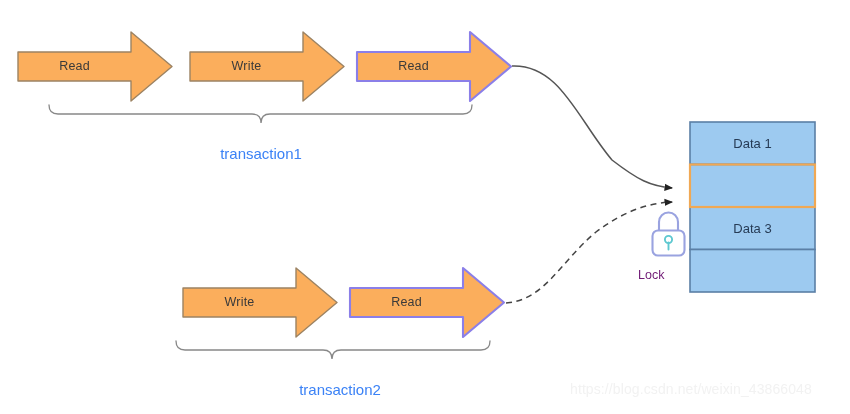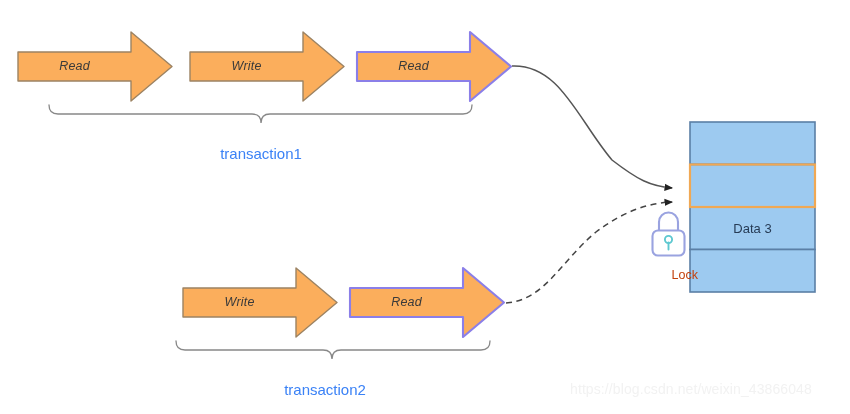--- a/index.html
+++ b/index.html
@@ -25,42 +25,41 @@
     height: 414px;
   }
   .arrow-label {
     position: absolute;
     font-size: 12.5px;
     color: #3a3a3a;
     letter-spacing: 0.2px;
     white-space: nowrap;
     text-align: center;
     pointer-events: none;
-    font-style: italic;
   }
   .txn-label {
     position: absolute;
     font-size: 15px;
     color: #3b82f6;
     white-space: nowrap;
     text-align: center;
   }
   .cell-label {
     position: absolute;
     font-size: 13px;
     color: #263b55;
     white-space: nowrap;
     text-align: center;
   }
   .lock-label {
     position: absolute;
     font-size: 12.5px;
-    color: #c2410c;
+    color: #701a75;
     white-space: nowrap;
-    text-align: right;
+    text-align: left;
   }
   .watermark {
     position: absolute;
     font-size: 14px;
     color: #f2f2f2;
     white-space: nowrap;
     letter-spacing: 0.1px;
   }
 </style>
 </head>
@@ -133,21 +132,22 @@
 
   <div class="arrow-label" style="left:18px; top:59px; width:113px;">Read</div>
   <div class="arrow-label" style="left:190px; top:59px; width:113px;">Write</div>
   <div class="arrow-label" style="left:357px; top:59px; width:113px;">Read</div>
 
   <div class="txn-label" style="left:161px; top:145px; width:200px;">transaction1</div>
 
   <div class="arrow-label" style="left:183px; top:295px; width:113px;">Write</div>
   <div class="arrow-label" style="left:350px; top:295px; width:113px;">Read</div>
 
-  <div class="txn-label" style="left:225px; top:381px; width:200px;">transaction2</div>
+  <div class="txn-label" style="left:240px; top:381px; width:200px;">transaction2</div>
 
+  <div class="cell-label" style="left:690px; top:136px; width:125px;">Data 1</div>
   <div class="cell-label" style="left:690px; top:221px; width:125px;">Data 3</div>
 
   <div class="lock-label" style="left:638px; top:268px; width:60px;">Lock</div>
 
   <div class="watermark" style="left:570px; top:381px;">https://blog.csdn.net/weixin_43866048</div>
 
 </div>
 
 </body></html>

